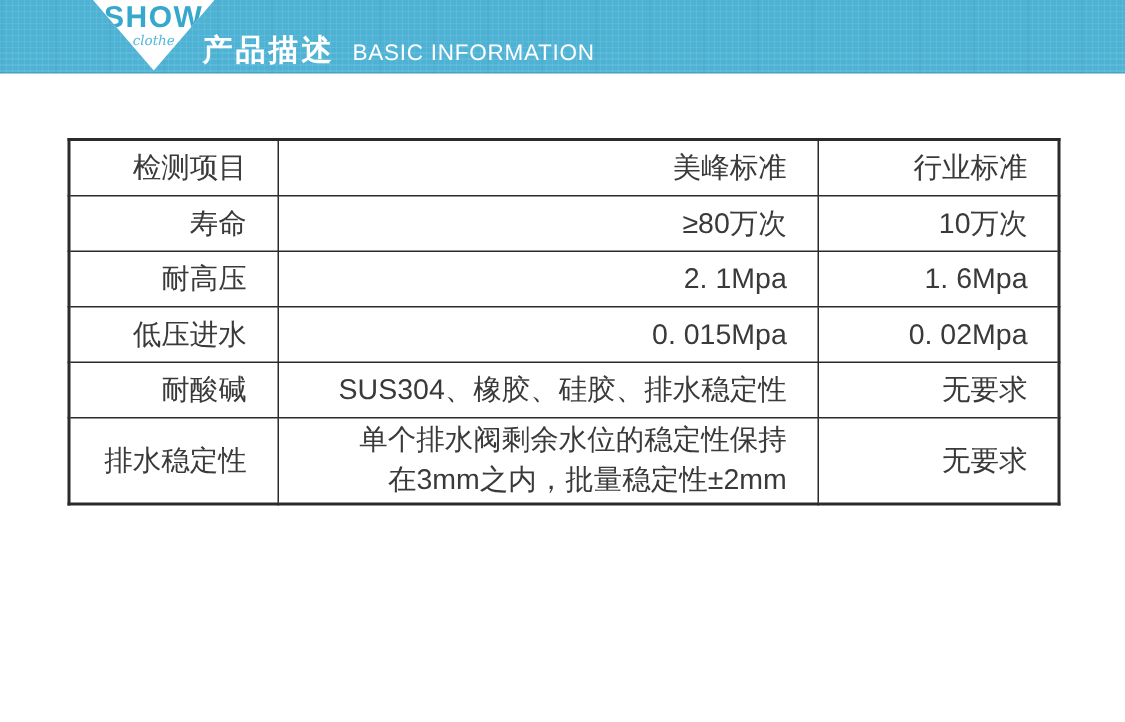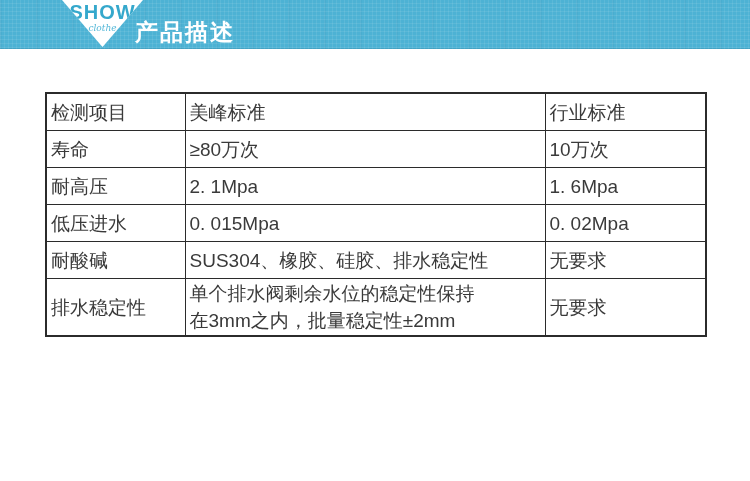--- a/index.html
+++ b/index.html
@@ -30,52 +30,53 @@
   .logo-clothe{
     display:block;margin-top:-1px;
     font-family:"DejaVu Serif","Liberation Serif",serif;
     font-style:italic;font-size:9px;color:#55b8d8;
   }
   .banner-titles{
     position:absolute;left:135px;bottom:3px;
     display:flex;align-items:baseline;color:#ffffff;
   }
   .banner-title{
-    font-size:23px;font-weight:bold;letter-spacing:2px;line-height:1.1;margin-top:47px;
+    font-size:20px;font-weight:bold;letter-spacing:2px;line-height:1.1;margin-top:47px;
   }
   .banner-subtitle{
     font-size:15px;margin-left:12px;letter-spacing:0.5px;
   }
   
   .table-wrap{width:660px;margin:43px auto 0 auto;}
   table.spec{
     width:100%;border-collapse:collapse;table-layout:fixed;
     color:#3a3a3a;font-size:19px;
   }
   table.spec td,table.spec th{
     border:1px solid #2b2b2b;
-    text-align:left;vertical-align:middle;
-    height:34px;padding:1px 4px;
+    text-align:right;vertical-align:middle;
+    height:34px;padding:1px 20px;
     font-weight:normal;
     white-space:pre-line;
     line-height:27px;
     overflow:hidden;
   }
   table.spec{border:2px solid #2b2b2b;}
 </style>
 </head>
 <body>
 
 <div class="banner">
   <div class="logo-diamond">
     <span class="logo-show">SHOW</span>
     <span class="logo-clothe">clothe</span>
   </div>
   <div class="banner-titles">
     <span class="banner-title">产品描述</span>
+    <span class="banner-subtitle">BASIC INFORMATION</span>
   </div>
 </div>
 
 <div class="table-wrap">
   <table class="spec">
     <colgroup>
       <col style="width:139px">
       <col style="width:360px">
       <col style="width:161px">
     </colgroup>

